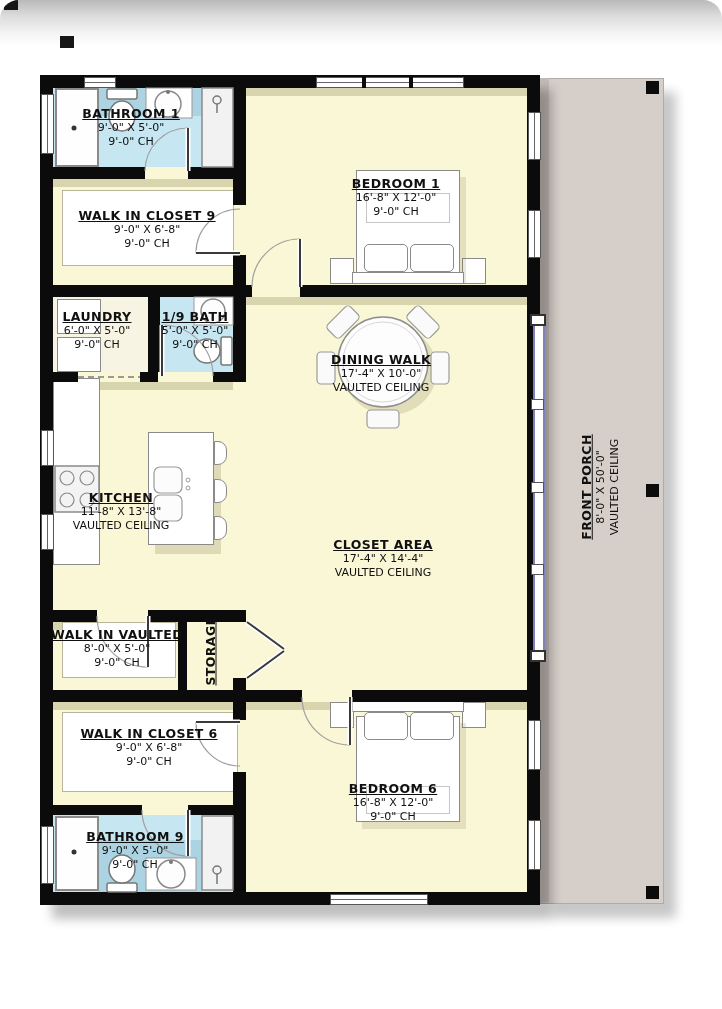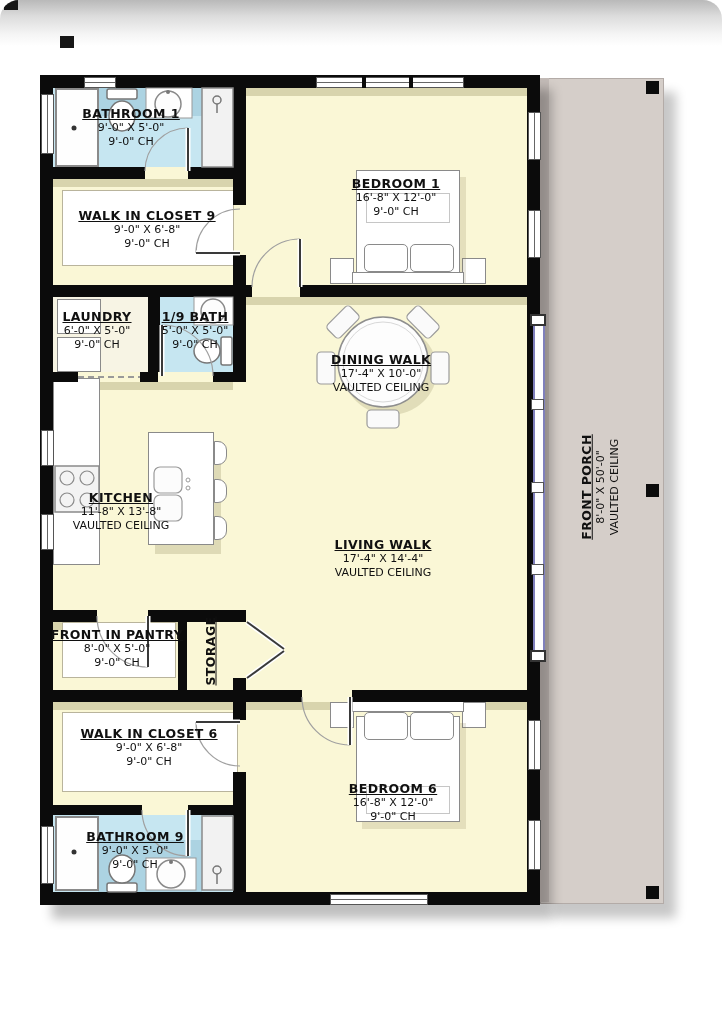--- a/index.html
+++ b/index.html
@@ -325,26 +325,26 @@
       <div class="rname">DINING WALK</div>
       <div class="rdim">17'-4" X 10'-0"</div>
       <div class="rdim">VAULTED CEILING</div>
     </div>
     <div class="label" style="left:121px;top:465px;margin-top:25px;">
       <div class="rname">KITCHEN</div>
       <div class="rdim">11'-8" X 13'-8"</div>
       <div class="rdim">VAULTED CEILING</div>
     </div>
     <div class="label" style="left:383px;top:537px;">
-      <div class="rname">LIVING WALK</div>
+      <div class="rname">CLOSET AREA</div>
       <div class="rdim">17'-4" X 14'-4"</div>
       <div class="rdim">VAULTED CEILING</div>
     </div>
     <div class="label" style="left:117px;top:627px;">
-      <div class="rname">FRONT IN PANTRY</div>
+      <div class="rname">WALK IN VAULTED</div>
       <div class="rdim">8'-0" X 5'-0"</div>
       <div class="rdim">9'-0" CH</div>
     </div>
     <div class="label vlabel" style="left:210px;top:651px;">
       <div class="rname">STORAGE</div>
     </div>
     <div class="label" style="left:149px;top:726px;">
       <div class="rname">WALK IN CLOSET 6</div>
       <div class="rdim">9'-0" X 6'-8"</div>
       <div class="rdim">9'-0" CH</div>

